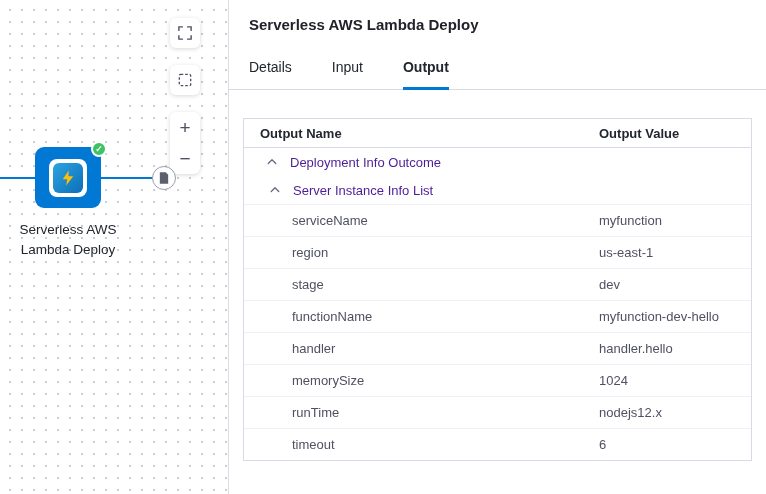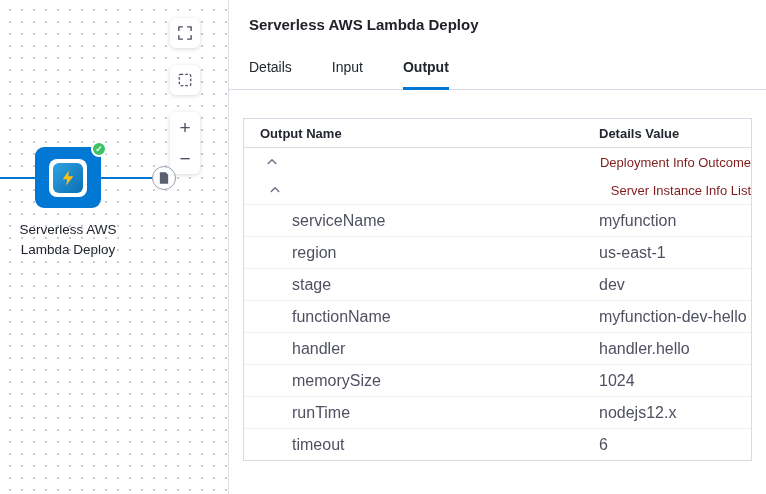--- a/index.html
+++ b/index.html
@@ -176,29 +176,28 @@
     border-bottom: 1px solid #d9dae5;
   }
   .th-name { padding-left: 16px; }
   .group-row { height: 28px; cursor: pointer; }
   .group-cell {
     grid-column: 1 / -1;
     display: flex;
     align-items: center;
     gap: 12px;
     font-size: 13px;
-    color: #7f1d1d;
-    justify-content: space-between;
+    color: #4c1d95;
   }
   .group-cell.lvl1 { padding-left: 22px; }
   .group-cell.lvl2 { padding-left: 25px; }
   .prop-row {
     height: 32px;
     border-top: 1px solid #eff0f6;
-    font-size: 16px;
+    font-size: 13px;
     color: #4f5162;
   }
   .prop-name { padding-left: 48px; }
   .prop-value { padding-left: 0; }
   .chevron { display: inline-flex; }
 </style>
 </head>
 <body>
 
 <div class="canvas">
@@ -259,21 +258,21 @@
   <div class="tabbar">
     <div class="tab">Details</div>
     <div class="tab">Input</div>
     <div class="tab active">Output</div>
   </div>
 
   <div class="out-table">
 
     <div class="trow thead">
       <div class="th-name">Output Name</div>
-      <div class="th-value">Details Value</div>
+      <div class="th-value">Output Value</div>
     </div>
 
     <div class="trow group-row">
       <div class="group-cell lvl1">
         <span class="chevron">
           <svg width="12" height="12" viewBox="0 0 16 16">
               <path d="M3 10 L8 5 L13 10" stroke="#6b6d85" stroke-width="1.8" fill="none" stroke-linecap="round" stroke-linejoin="round"></path>
             </svg>
         </span>
         <span>Deployment Info Outcome</span>

